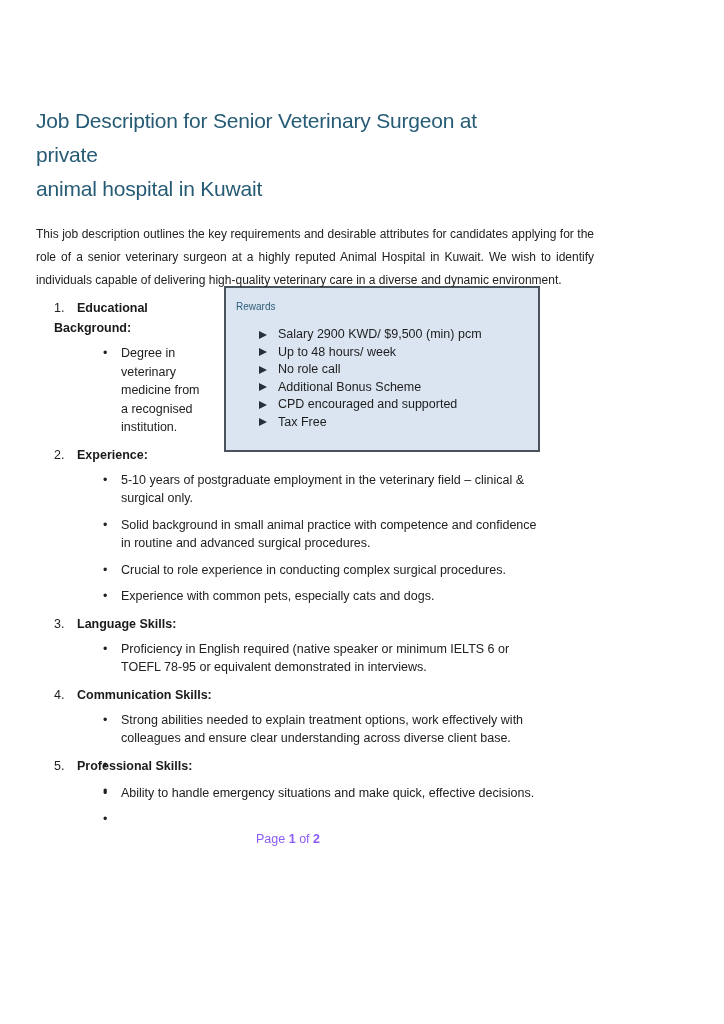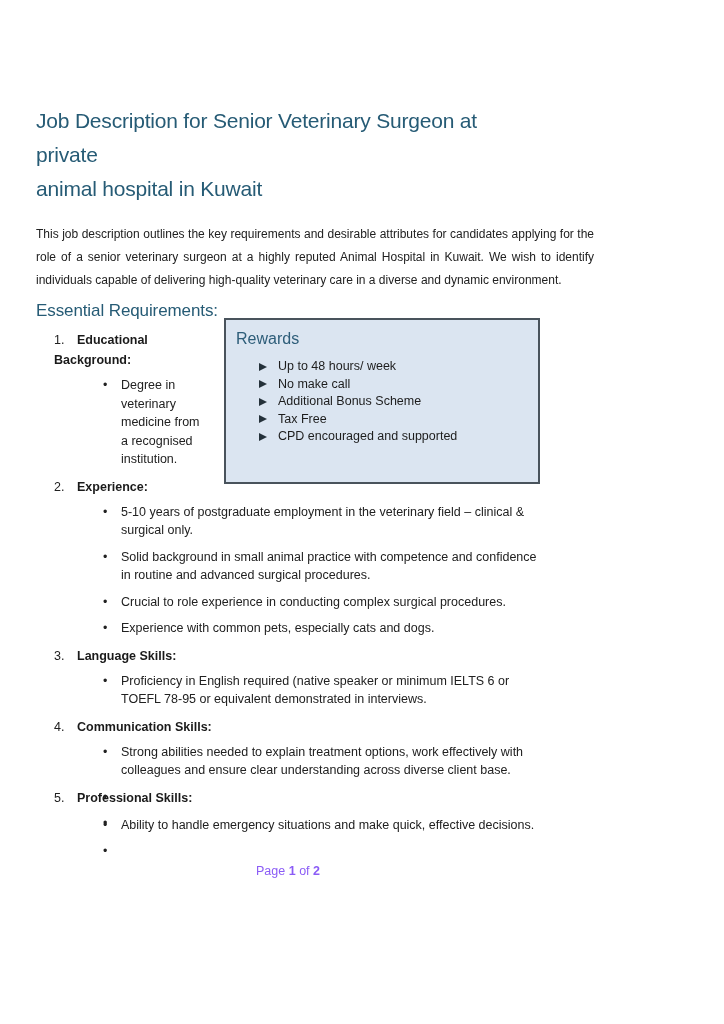--- a/index.html
+++ b/index.html
@@ -43,21 +43,21 @@
   .rewards-box {
     float: right;
     width: 316px; height: 166px;
     margin: -6px 0 12px 18px;
     background: #dbe5f1;
     border: 2px solid #49535c;
     padding: 10px 10px 0 10px;
   }
   .rewards-title {
     color: #2d5d79;
-    font-size: 16px;
+    font-size: 10px;
     line-height: 18px;
   }
   .rewards-items { margin-top: 10px; padding-left: 22px; }
   .reward-item {
     position: relative;
     padding-left: 20px;
     font-size: 12.5px;
     line-height: 17.5px;
     color: #1d1d1d;
   }
@@ -109,44 +109,47 @@
 
 <div class="page">
 
   <h1 class="doc-title">
     <span>Job Description for Senior Veterinary Surgeon at private</span>
     <span>animal hospital in Kuwait</span>
   </h1>
 
   <p class="intro">This job description outlines the key requirements and desirable attributes for candidates applying for the role of a senior veterinary surgeon at a highly reputed Animal Hospital in Kuwait. We wish to identify individuals capable of delivering high-quality veterinary care in a diverse and dynamic environment.</p>
 
-  <h2 class="section-heading">Essential Requirements:</h2>
 
   <div class="rewards-box">
     <div class="rewards-title">Rewards</div>
     <div class="rewards-items">
       <div class="reward-item">
         <span class="arrow-icon"></span>
+        <span>Salary 2900 KWD/ $9,500 (min) pcm</span>
+      </div>
+      <div class="reward-item">
+        <span class="arrow-icon"></span>
         <span>Up to 48 hours/ week</span>
       </div>
       <div class="reward-item">
         <span class="arrow-icon"></span>
-        <span>No make call</span>
+        <span>No role call</span>
       </div>
       <div class="reward-item">
         <span class="arrow-icon"></span>
         <span>Additional Bonus Scheme</span>
       </div>
       <div class="reward-item">
         <span class="arrow-icon"></span>
+        <span>CPD encouraged and supported</span>
+      </div>
+      <div class="reward-item">
+        <span class="arrow-icon"></span>
         <span>Tax Free</span>
-      </div>
-      <div class="reward-item">
-        <span class="arrow-icon"></span>
-        <span>CPD encouraged and supported</span>
       </div>
     </div>
   </div>
 
   <div class="req-list">
 
     <div class="req-item">
       <div class="req-heading">
         <span class="req-num">1.</span><span>Educational Background:</span>
       </div>

